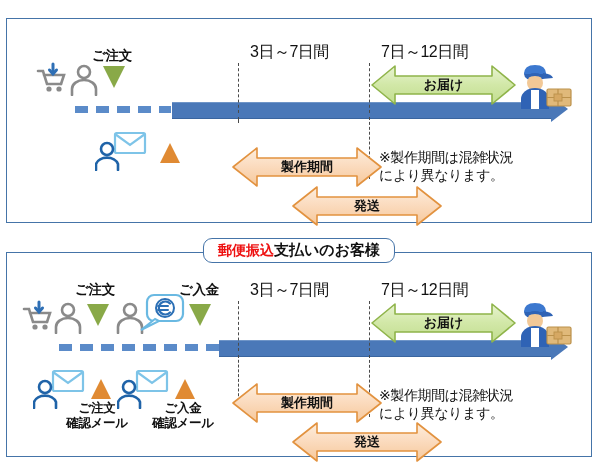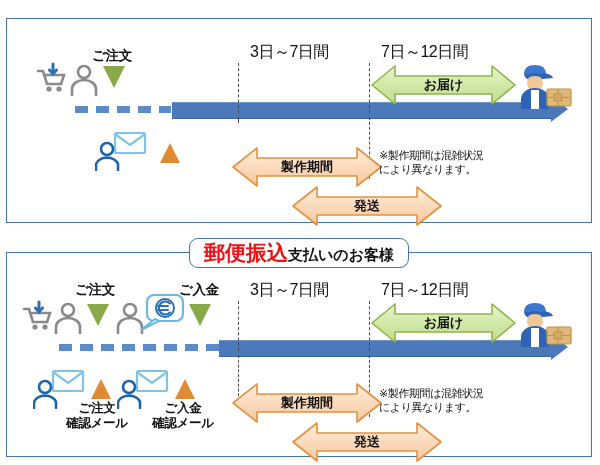--- a/index.html
+++ b/index.html
@@ -31,21 +31,21 @@
     background:#ffffff;
     border:1.5px solid #4574a8;
     border-radius:9px;
     padding:3px 14px 4px 14px;
     white-space:nowrap;
     z-index:6;
     line-height:1;
   }
   .t-red{ color:#ee1111; font-weight:bold; font-size:20px; letter-spacing:0px; }
   .t-blk{ color:#111111; font-weight:bold; font-size:15px; letter-spacing:0px; }
-  .t-red.sm{ font-size:21px; }
+  .t-red.sm{ font-size:14px; }
 
   
   .tl-bar{
     position:absolute;
     height:15px;
     background:#4a78b8;
     border-top:1px solid #6f95c8;
     border-bottom:1px solid #3a659f;
   }
   .tl-head{
@@ -84,21 +84,21 @@
   .period-label{
     position:absolute;
     font-size:16px;
     color:#111;
     font-weight:normal;
     white-space:nowrap;
     letter-spacing:-0.5px;
   }
   .note{
     position:absolute;
-    font-size:11px;
+    font-size:14px;
     color:#111;
     line-height:1.25;
     white-space:pre-line;
     letter-spacing:-0.4px;
   }
   .cap{
     position:absolute;
     font-size:12.5px;
     font-weight:bold;
     color:#111;

